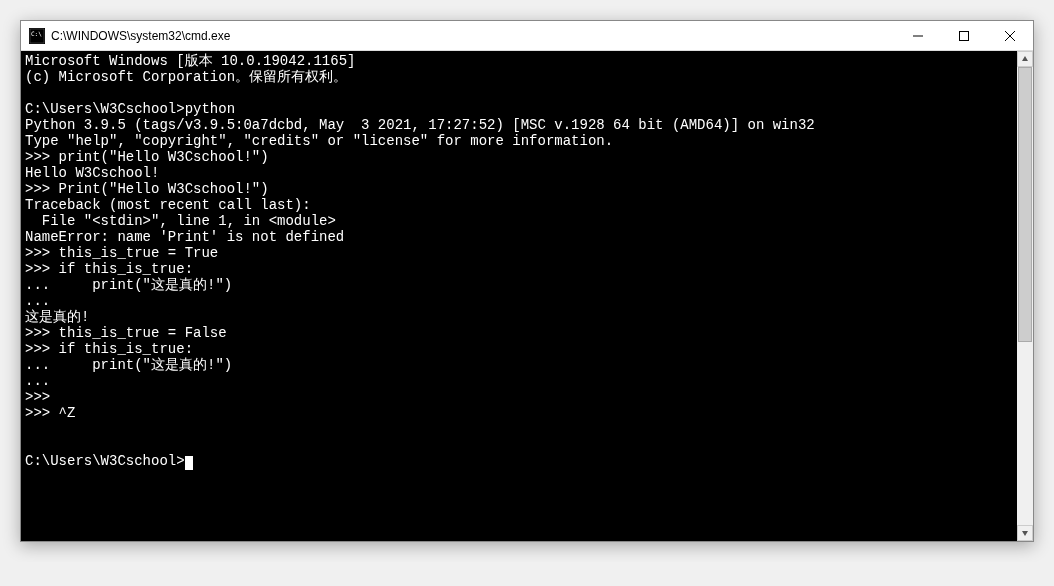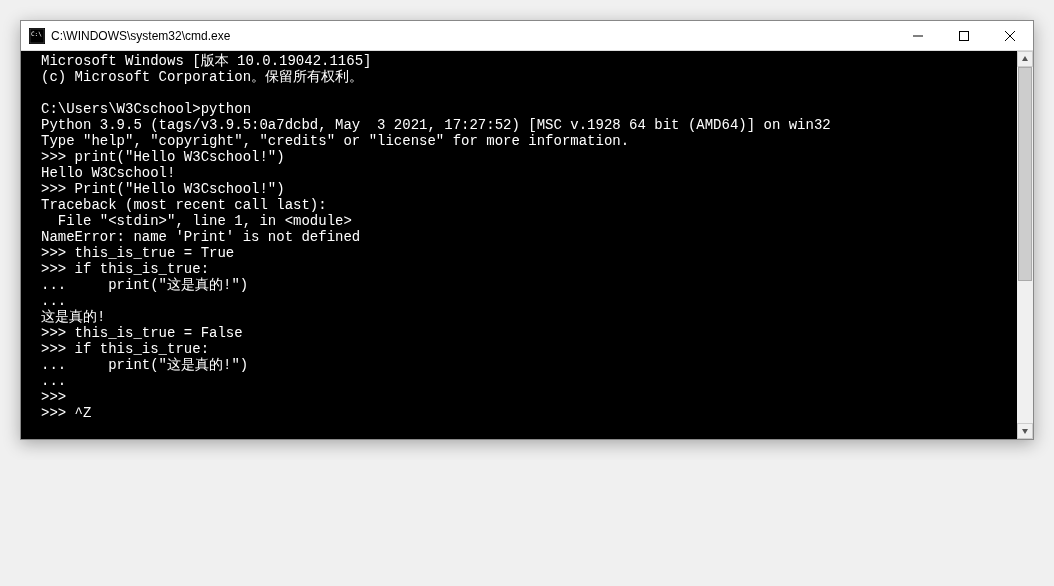--- a/index.html
+++ b/index.html
@@ -10,21 +10,21 @@
     body {
       background: #f0f0f0;
       font-family: Arial, sans-serif;
       padding: 20px;
       display: flex;
       justify-content: center;
       align-items: flex-start;
     }
     .window {
       width: 1014px;
-      height: 420px;
+      height: 522px;
       background: #fff;
       border: 1px solid #888;
       box-shadow: 0 4px 16px rgba(0,0,0,0.3);
       display: flex;
       flex-direction: column;
     }
     .titlebar {
       height: 30px;
       background: #fff;
       display: flex;
@@ -72,21 +72,21 @@
       background: #000;
       overflow: hidden;
     }
     .terminal {
       flex: 1;
       background: #000;
       color: #fff;
       font-family: 'Consolas', 'Courier New', monospace;
       font-size: 14px;
       line-height: 16px;
-      padding: 2px 20px;
+      padding: 2px 4px;
       white-space: pre;
       overflow: hidden;
     }
     .scrollbar {
       width: 16px;
       background: #f0f0f0;
       display: flex;
       flex-direction: column;
     }
     .scrollbar-btn {

